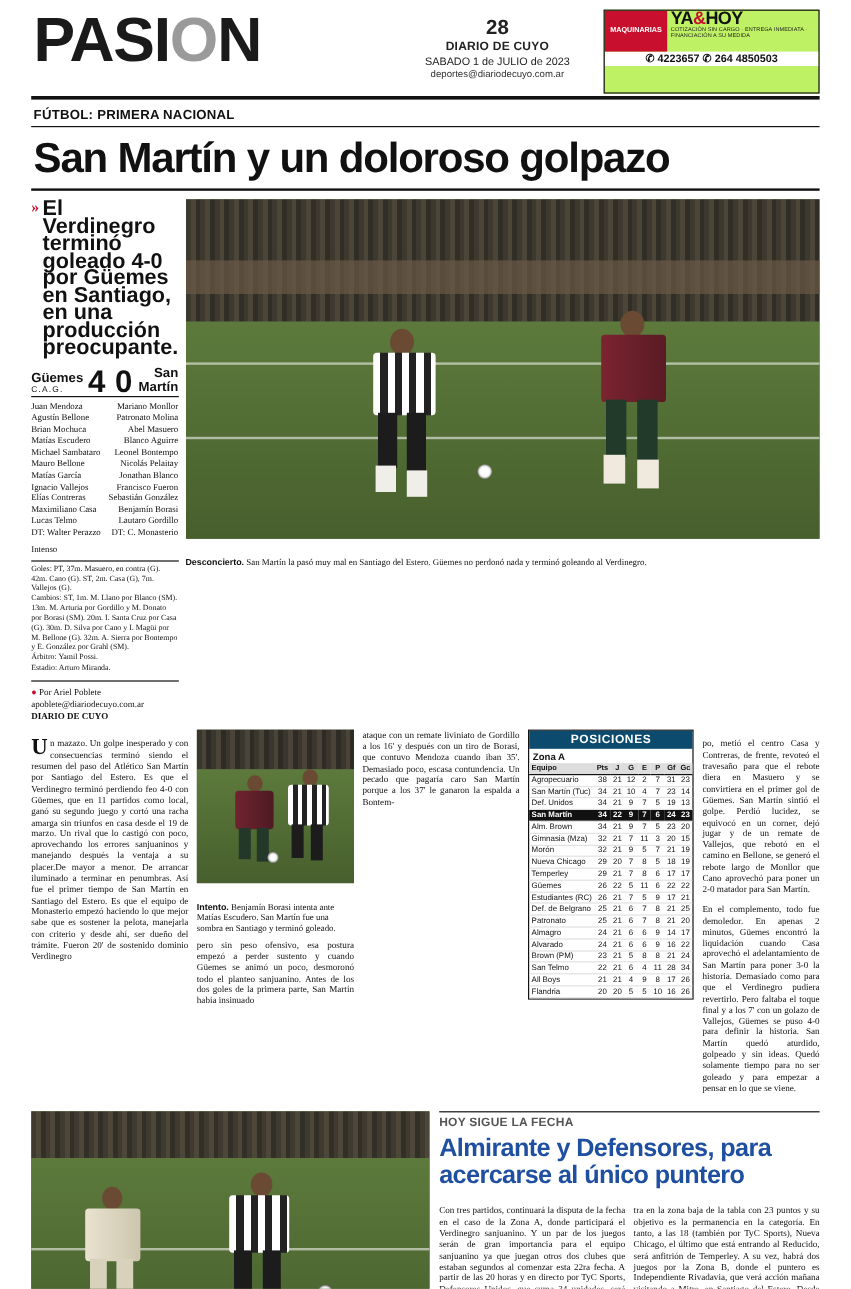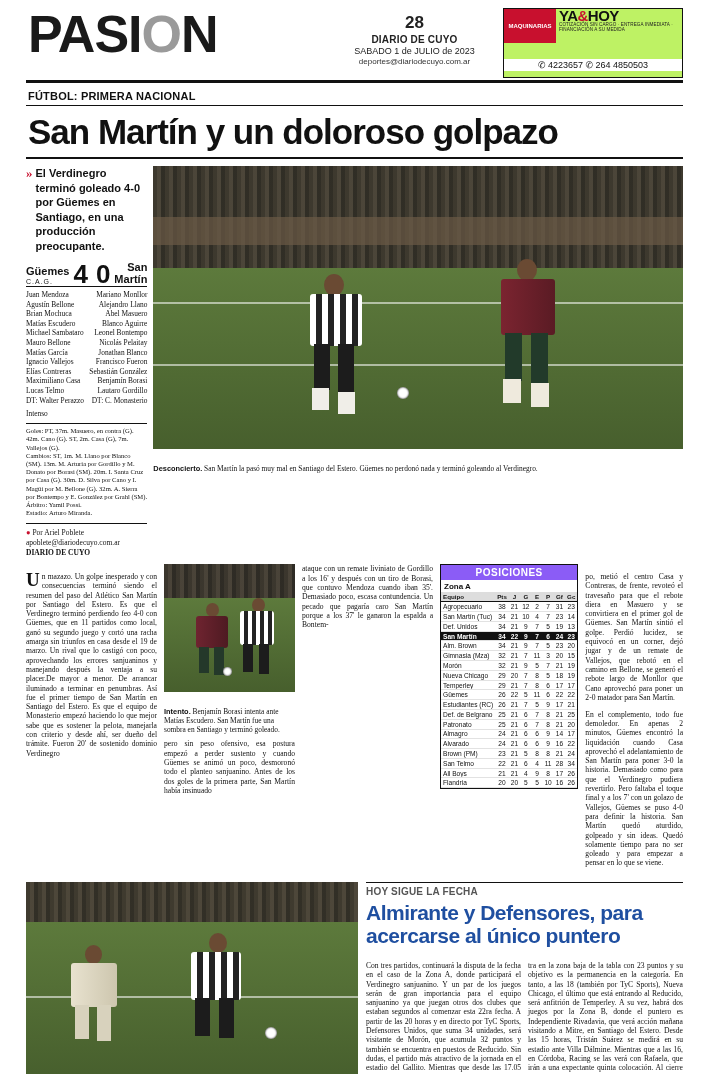--- a/index.html
+++ b/index.html
@@ -43,21 +43,21 @@
     display:flex; align-items:center; justify-content:center; text-align:center; line-height:7px;
     padding:1px;
   }
   .ad-brand { flex:1; padding-left:3px; }
   .ad-brand .l1 { font-size:15px; font-weight:bold; color:#111; line-height:13px; letter-spacing:-.5px;}
   .ad-brand .l1 .y { color:#c8102e; }
   .ad-brand .l2 { font-size:4.6px; color:#222; line-height:5.3px; letter-spacing:.1px;}
   .ad-addr { background:#111; color:#fff; text-align:center; padding:2px 0 1px; }
   .ad-addr .a1 { font-size:10px; font-weight:bold; line-height:10px;}
   .ad-addr .a2 { font-size:10px; font-weight:bold; line-height:11px;}
-  .ad-phone { background:#fff; color:#111; text-align:center; font-size:9px; font-weight:normal; line-height:12px;margin-top:16px; }
+  .ad-phone { background:#fff; color:#111; text-align:center; font-size:9px; font-weight:bold; line-height:12px; }
 
   .rule-thick { height:3px; background:#111; margin-top:2px; }
 
   
   .kicker { font-family:"Liberation Sans", sans-serif; font-size:11px; font-weight:bold; margin:7px 0 3px 2px; letter-spacing:.2px; }
   .kicker .sec { color:#111; }
   .rule-thin { height:1px; background:#111; }
   .headline {
     font-family:"Liberation Sans", sans-serif; font-weight:bold;
     font-size:35px; line-height:38px; margin:7px 0 6px 2px; letter-spacing:-1px; color:#111;
@@ -65,21 +65,21 @@
   .rule-med { height:2px; background:#111; }
 
   
   .top-wrap { display:flex; margin-top:7px; }
   .col-left { flex:0 0 124px; padding-right:6px; }
   .col-photo { flex:1; }
 
   .lede { display:flex; }
   .chev { color:#c8102e; font-weight:bold; font-size:13px; line-height:14px; padding-right:3px; }
   .chev span { display:block; margin-top:-4px;}
-  .lede-text { font-family:"Liberation Sans", sans-serif; font-weight:bold; font-size:11px; line-height:14.5px; color:#111;}
+  .lede-text { font-family:"Liberation Sans", sans-serif; font-weight:bold; font-size:18px; line-height:14.5px; color:#111;}
 
   .scorebox { margin-top:8px; }
   .sb-head { display:flex; align-items:flex-end; border-bottom:1px solid #111; padding-bottom:1px;}
   .sb-team { font-family:"Liberation Sans", sans-serif; font-weight:bold; font-size:11px; flex:1;}
   .sb-team.r { text-align:right; }
   .sb-score { font-family:"Liberation Sans", sans-serif; font-weight:bold; font-size:26px; line-height:22px; padding:0 4px;}
   .sb-sub { font-size:7px; margin-top:1px; letter-spacing:1px; font-family:"Liberation Sans", sans-serif;}
   .lineups { display:flex; font-size:7.4px; line-height:9.6px; margin-top:3px; }
   .lineups div { flex:1; }
   .lineups .r { text-align:right;}
@@ -102,21 +102,21 @@
   .bcol.c4 { flex:0 0 136px; }
   .bcol.c5 { flex:1; }
   .ptext { font-size:7.6px; line-height:9.3px; text-align:justify; }
   .ptext .drop { float:left; font-size:19px; line-height:15px; font-weight:bold; padding-right:2px; }
 
   .photo.secondary { height:128px; background:#3c4a35; }
   .photo.third { height:196px; background:#55633f; }
 
   
   .pos-box { border:1px solid #111; }
-  .pos-title { background:#8b5cf6; color:#fff; font-family:"Liberation Sans", sans-serif; font-weight:bold; font-size:10px; text-align:center; padding:2px 0; letter-spacing:.5px;}
+  .pos-title { background:#0c4a6e; color:#fff; font-family:"Liberation Sans", sans-serif; font-weight:bold; font-size:10px; text-align:center; padding:2px 0; letter-spacing:.5px;}
   .zona { font-family:"Liberation Sans", sans-serif; font-weight:bold; font-size:8px; padding:2px 3px 1px; }
   table.pos { width:100%; border-collapse:collapse; font-size:6.6px; font-family:"Liberation Sans", sans-serif;}
   table.pos th { background:#ddd; font-size:6.2px; font-weight:bold; border-bottom:1px solid #111; padding:1px 2px; text-align:center;}
   table.pos th.teamh { text-align:left; }
   table.pos td { padding:0.9px 2px; text-align:center; border-bottom:1px solid #e2e2e2;}
   table.pos td.team { text-align:left; white-space:nowrap; overflow:hidden; max-width:62px;}
   table.pos tr.hl td { background:#111; color:#fff; font-weight:bold;}
   table.pos tr.hl td.team { color:#fff; }
 
   
@@ -210,21 +210,21 @@
             <div>Mauro Bellone</div>
             <div>Matías García</div>
             <div>Ignacio Vallejos</div>
             <div>Elías Contreras</div>
             <div>Maximiliano Casa</div>
             <div>Lucas Telmo</div>
             <div>DT: Walter Perazzo</div>
           </div>
           <div class="r">
             <div>Mariano Monllor</div>
-            <div>Alejandro Llano</div>
+            <div>Patronato Molina</div>
             <div>Abel Masuero</div>
             <div>Blanco Aguirre</div>
             <div>Leonel Bontempo</div>
             <div>Nicolás Pelaitay</div>
             <div>Jonathan Blanco</div>
             <div>Francisco Fueron</div>
             <div>Sebastián González</div>
             <div>Benjamín Borasi</div>
             <div>Lautaro Gordillo</div>
             <div>DT: C. Monasterio</div>

